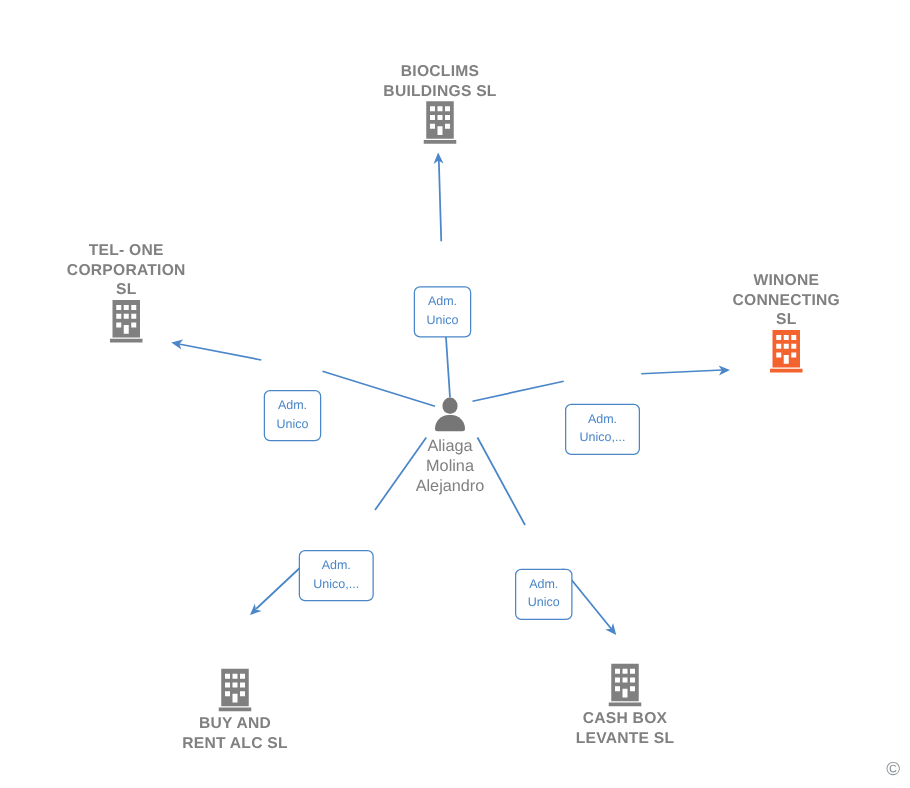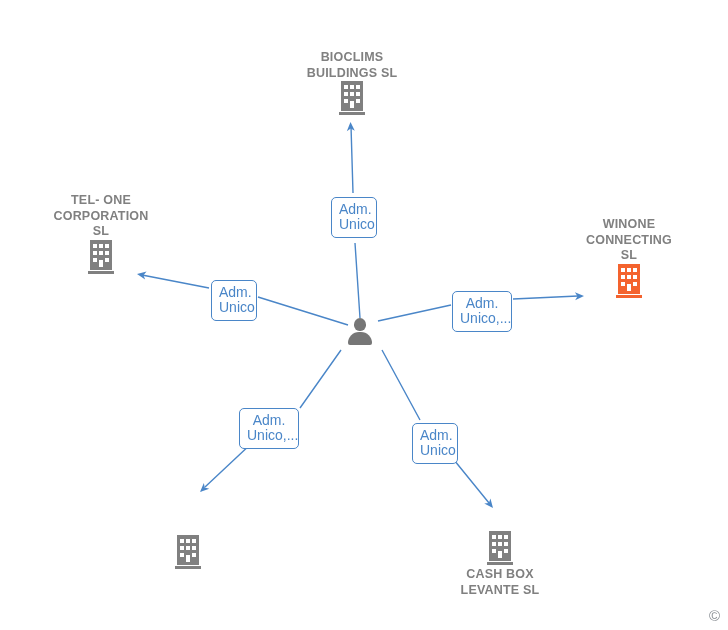--- a/index.html
+++ b/index.html
@@ -119,26 +119,27 @@
   }
 
   
   .edge-label {
     position: absolute;
     z-index: 4;
     background: #ffffff;
     border: 1px solid #4a86c8;
     border-radius: 5px;
     color: #4a86c8;
-    font-size: 14px;
+    font-size: 10px;
     line-height: 15px;
     text-align: center;
     padding: 4px 7px 5px 7px;
     white-space: pre-line;
     box-sizing: border-box;
+    margin-top: 32px;
   }
 
   
   #watermark {
     position: absolute;
     right: 8px;
     bottom: 6px;
     display: flex;
     align-items: center;
     gap: 5px;
@@ -191,28 +192,33 @@
         <div class="icon-wrap"><span class="bld" style="color: rgb(128, 128, 128);"><span class="body"></span><span class="base"></span><span class="win" style="left: 5px; top: 4px;"></span><span class="win" style="left: 11px; top: 4px;"></span><span class="win" style="left: 17px; top: 4px;"></span><span class="win" style="left: 5px; top: 11px;"></span><span class="win" style="left: 11px; top: 11px;"></span><span class="win" style="left: 17px; top: 11px;"></span><span class="win" style="left: 5px; top: 18px;"></span><span class="win" style="left: 17px; top: 18px;"></span><span class="door"></span></span></div>
       </div>
       <div class="node" style="left: 629px; top: 217px;">
         <div class="node-label">WINONE
 CONNECTING
 SL</div>
         <div class="icon-wrap"><span class="bld" style="color: rgb(244, 99, 46);"><span class="body"></span><span class="base"></span><span class="win" style="left: 5px; top: 4px;"></span><span class="win" style="left: 11px; top: 4px;"></span><span class="win" style="left: 17px; top: 4px;"></span><span class="win" style="left: 5px; top: 11px;"></span><span class="win" style="left: 11px; top: 11px;"></span><span class="win" style="left: 17px; top: 11px;"></span><span class="win" style="left: 5px; top: 18px;"></span><span class="win" style="left: 17px; top: 18px;"></span><span class="door"></span></span></div>
       </div>
       <div class="node" style="left: 188px; top: 535px;">
         <div class="icon-wrap"><span class="bld" style="color: rgb(128, 128, 128);"><span class="body"></span><span class="base"></span><span class="win" style="left: 5px; top: 4px;"></span><span class="win" style="left: 11px; top: 4px;"></span><span class="win" style="left: 17px; top: 4px;"></span><span class="win" style="left: 5px; top: 11px;"></span><span class="win" style="left: 11px; top: 11px;"></span><span class="win" style="left: 17px; top: 11px;"></span><span class="win" style="left: 5px; top: 18px;"></span><span class="win" style="left: 17px; top: 18px;"></span><span class="door"></span></span></div>
+        <div class="node-label">BUY AND
+RENT ALC  SL</div>
       </div>
       <div class="node" style="left: 500px; top: 531px;">
         <div class="icon-wrap"><span class="bld" style="color: rgb(128, 128, 128);"><span class="body"></span><span class="base"></span><span class="win" style="left: 5px; top: 4px;"></span><span class="win" style="left: 11px; top: 4px;"></span><span class="win" style="left: 17px; top: 4px;"></span><span class="win" style="left: 5px; top: 11px;"></span><span class="win" style="left: 11px; top: 11px;"></span><span class="win" style="left: 17px; top: 11px;"></span><span class="win" style="left: 5px; top: 18px;"></span><span class="win" style="left: 17px; top: 18px;"></span><span class="door"></span></span></div>
         <div class="node-label">CASH BOX
 LEVANTE SL</div>
       </div>
       <div class="node" style="left: 360px; top: 317px;">
         <div class="icon-wrap" style="height: 32px;"><span class="person-ico" style="color: rgb(118, 118, 118);"><span class="head"></span><span class="body"></span></span></div>
+        <div class="node-label person">Aliaga
+Molina
+Alejandro</div>
       </div>
     </div>
   <div id="labels-layer">
       <div class="edge-label" style="left: 331px; top: 197px; width: 46px;">Adm.
 Unico</div>
       <div class="edge-label" style="left: 211px; top: 280px; width: 46px;">Adm.
 Unico</div>
       <div class="edge-label" style="left: 452px; top: 291px; width: 60px;">Adm.
 Unico,...</div>
       <div class="edge-label" style="left: 239px; top: 408px; width: 60px;">Adm.

